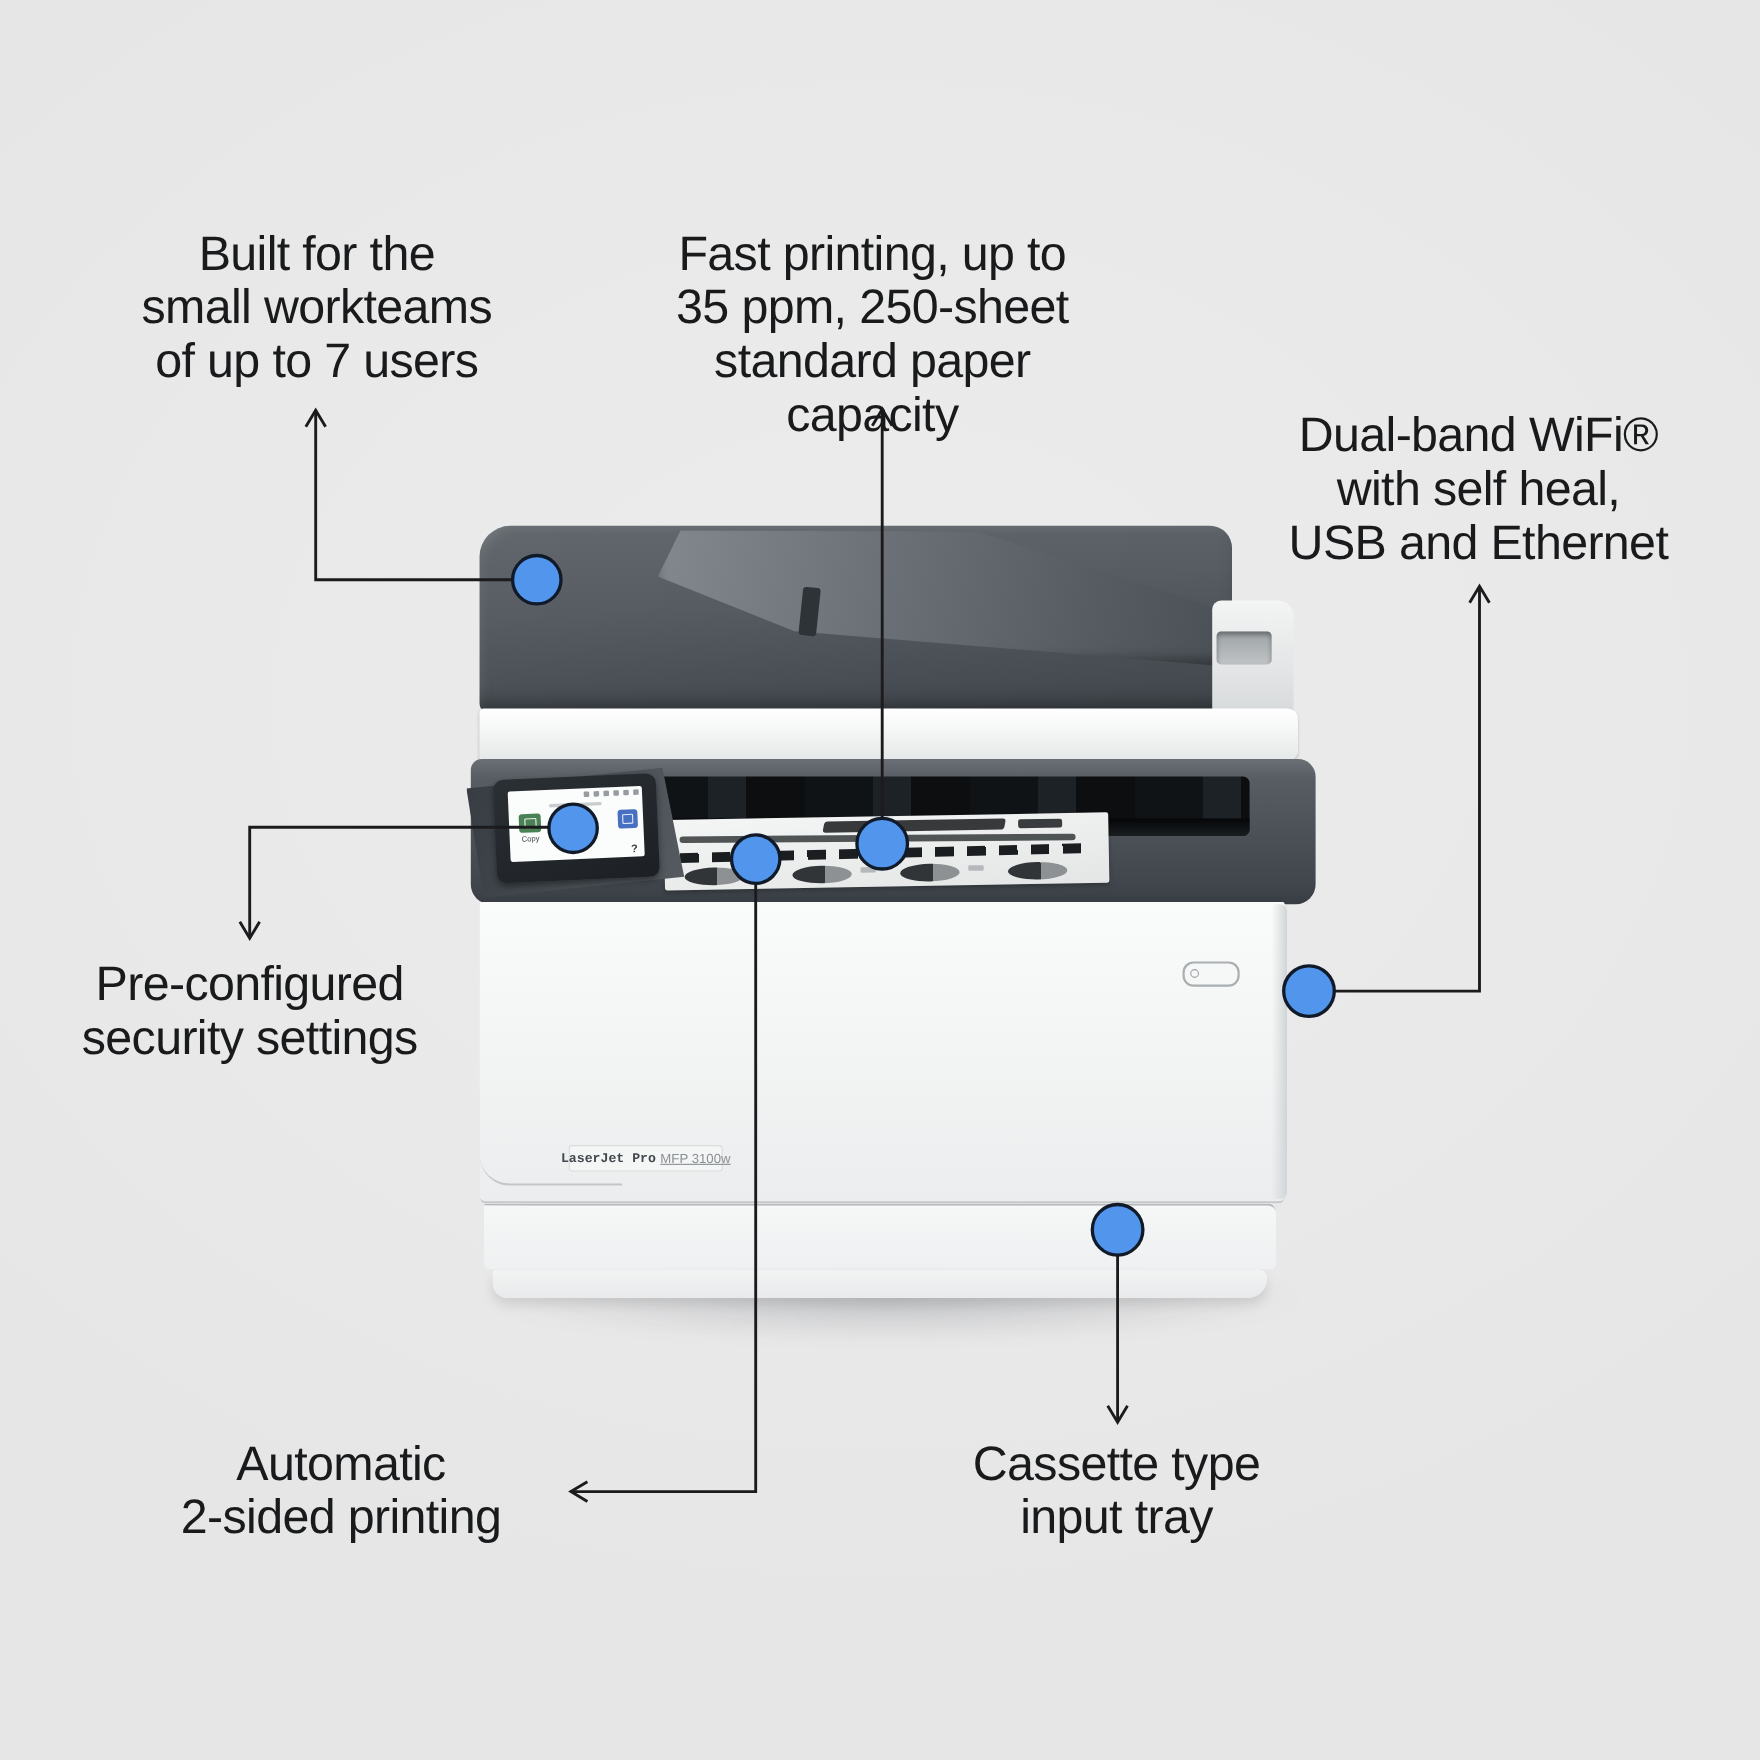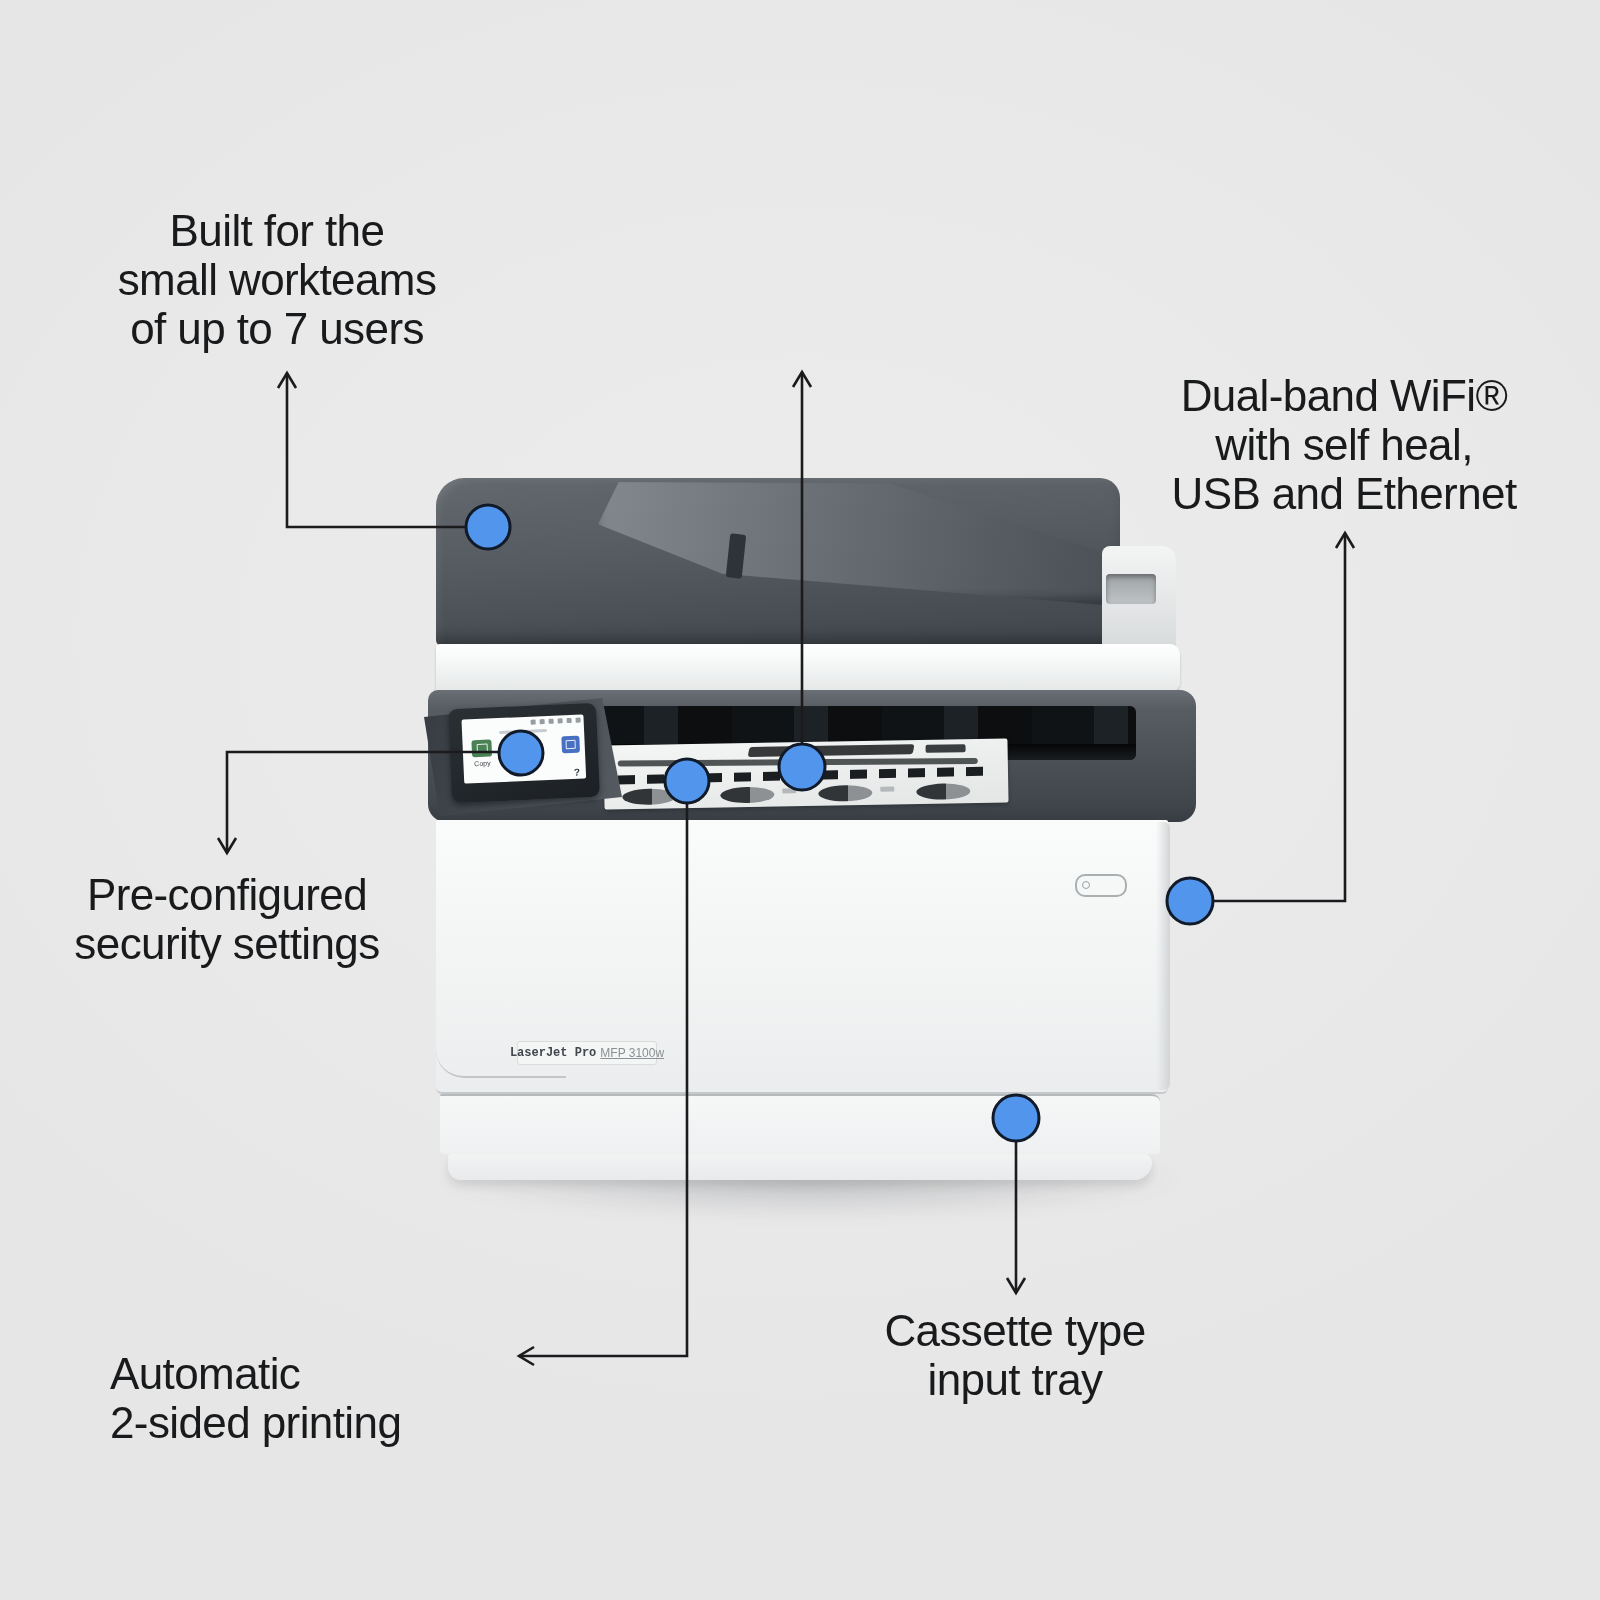--- a/index.html
+++ b/index.html
@@ -7,25 +7,25 @@
     position:relative;width:1600px;height:1600px;overflow:hidden;
     background:radial-gradient(1100px 850px at 50% 40%, #ececec 0%, #e9e9ea 60%, #e6e6e7 100%);
     font-family:"Liberation Sans", sans-serif;
   }
   .abs{position:absolute;}
   
   .feature{
     position:absolute;white-space:pre-line;color:#191a1b;
     font-size:44px;line-height:49px;letter-spacing:-0.6px;text-align:center;
   }
-  .f-workteams{left:57px;top:206px;width:440px;}
+  .f-workteams{left:68px;top:206px;width:440px;}
   .f-fast{left:573px;top:206px;width:440px;}
   .f-conn{left:1124px;top:371px;width:440px;}
   .f-security{left:27px;top:870px;width:400px;}
-  .f-duplex{left:110px;top:1306px;width:400px;text-align:left;margin-top:43px;}
+  .f-duplex{left:110px;top:1306px;width:400px;text-align:center;}
   .f-cassette{left:815px;top:1306px;width:400px;}
   
   .printer-shadow{left:430px;top:1140px;width:760px;height:80px;border-radius:50%;
     background:radial-gradient(ellipse at center, rgba(55,60,62,0.22), rgba(55,60,62,0) 70%);
     filter:blur(7px);}
   .adf-slab{left:436px;top:478px;width:684px;height:168px;border-radius:28px 20px 6px 6px;
     background:linear-gradient(176deg,#62686d 0%,#565c62 40%,#4a5056 70%,#3f454b 100%);
     box-shadow:inset 0 -14px 16px -8px rgba(0,0,0,.35), inset 8px 6px 12px -8px rgba(255,255,255,.16);}
   .adf-wedge{left:598px;top:482px;width:518px;height:124px;
     clip-path:polygon(4% 0,56% 1%,100% 60%,100% 100%,24% 74%,0 34%);
@@ -187,20 +187,23 @@
     <circle cx="521" cy="753" r="22" fill="#5195ec"></circle>
     <circle cx="687" cy="781" r="22" fill="#5195ec"></circle>
     <circle cx="802" cy="767" r="23" fill="#5195ec"></circle>
     <circle cx="1190" cy="901" r="23" fill="#5195ec"></circle>
     <circle cx="1016" cy="1118" r="23" fill="#5195ec"></circle>
   </svg>
 
   <div class="feature f-workteams">Built for the
 small workteams
 of up to 7 users</div>
+  <div class="feature f-fast">Fast printing, up to
+35 ppm, 250-sheet
+standard paper capacity</div>
   <div class="feature f-security">Pre-configured
 security settings</div>
   <div class="feature f-conn">Dual-band WiFi®
 with self heal,
 USB and Ethernet</div>
   <div class="feature f-duplex">Automatic
 2-sided printing</div>
   <div class="feature f-cassette">Cassette type
 input tray</div>
 

